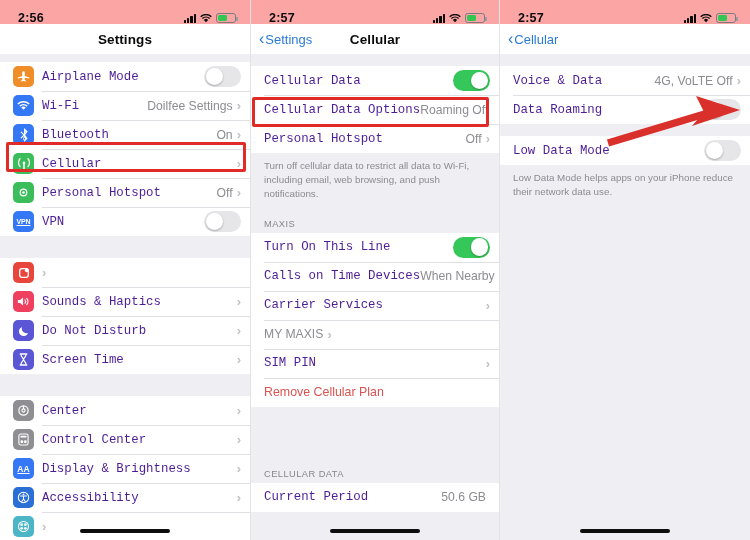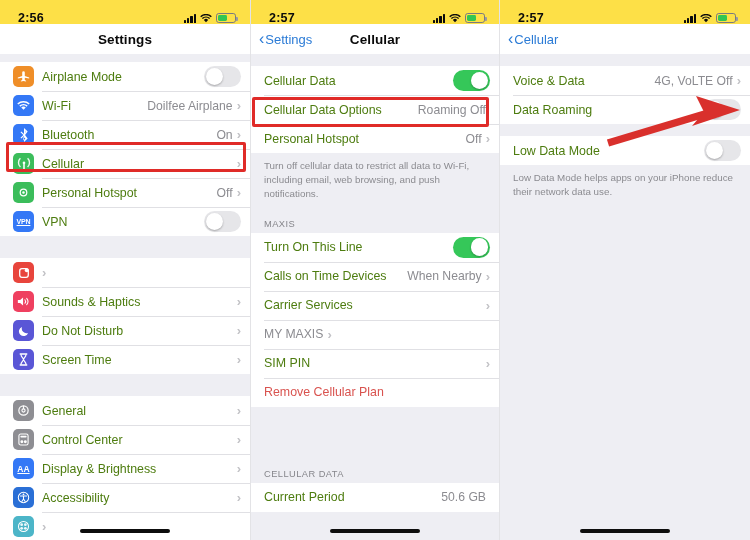--- a/index.html
+++ b/index.html
@@ -16,21 +16,21 @@
     background: #ffffff;
     overflow: hidden;
   }
   .phone.mid { border-left: 1px solid #e3e3e6; border-right: 1px solid #e3e3e6; }
 
   
   .statusbar {
     height: 24px; display: flex; align-items: center;
     justify-content: space-between;
     padding: 12px 14px 0 18px;
-    background: #fde047;
+    background: #fca5a5;
   }
   .sb-time { font-size: 12.5px; font-weight: 600; color: #0b0b0b; letter-spacing: .2px; }
   .sb-right { display: flex; align-items: center; gap: 4px; }
   .bars { display: flex; align-items: flex-end; gap: 1.2px; height: 9px; }
   .bars i { display: block; width: 2.2px; background: #0b0b0b; border-radius: .5px; }
   .bars i:nth-child(1){ height: 3px; }
   .bars i:nth-child(2){ height: 5px; }
   .bars i:nth-child(3){ height: 7px; }
   .bars i:nth-child(4){ height: 9px; }
   .wifi { width: 12px; height: 9px; position: relative; }
@@ -77,21 +77,21 @@
     background: #e0e0e4;
   }
   .row.icon + .row.icon::before { left: 42px; }
   .row-ico {
     width: 21px; height: 21px; border-radius: 5px; margin-right: 8px;
     flex: 0 0 21px; display:flex; align-items:center; justify-content:center;
     color:#fff;
     text-decoration:underline;
   }
   .row-ico svg { display:block; }
-  .row-label { font-size: 12.4px; color: #4d7c0f; flex: 1; white-space: nowrap; }
+  .row-label { font-size: 12.4px; color: #4c1d95; flex: 1; white-space: nowrap; font-family: Liberation Mono, monospace; }
   .row-value { font-size: 12.2px; color: #8c8c91; margin-right: 4px; white-space: nowrap; }
   .chevr { color: #c2c2c6; font-size: 13px; line-height: 1; font-weight: 600; }
   .hdr {
     font-size: 9.3px; color: #86868b; letter-spacing: .45px;
     padding: 10px 13px 4px; background: #eeeef3; text-transform: uppercase;
   }
   .foot {
     font-size: 9.8px; color: #8b8b90; line-height: 1.42;
     padding: 6px 13px 8px; background: #eeeef3;
   }
@@ -173,21 +173,21 @@
         </div>
         <div class="row icon">
           <div class="row-ico" style="background:#3478f6">
             <svg width="13" height="10" viewBox="0 0 14 10">
                 <path d="M7 9 4.6 6.6a3.4 3.4 0 0 1 4.8 0z" fill="#fff"></path>
                 <path d="M2.5 4.5a6.8 6.8 0 0 1 9 0l-1.1 1.2a5.3 5.3 0 0 0-6.8 0z" fill="#fff"></path>
                 <path d="M.3 2.3a10 10 0 0 1 13.4 0l-1.1 1.2a8.4 8.4 0 0 0-11.2 0z" fill="#fff"></path>
               </svg>
           </div>
           <div class="row-label">Wi-Fi</div>
-          <div class="row-value">Doilfee Airplane</div>
+          <div class="row-value">Doilfee Settings</div>
           <div class="chevr">›</div>
         </div>
         <div class="row icon">
           <div class="row-ico" style="background:#3478f6">
             <svg width="10" height="14" viewBox="0 0 10 16">
                 <path d="M4.3 8 1 11.1l.9.9L5 9.2V16l4.2-4-3-3.9 3-4L5 0v6.8L1.9 3.9 1 4.8zm2.3-4L6.3 6.2V2.2zm0 8-2.3 2.2v-4z" fill="#fff"></path>
               </svg>
           </div>
           <div class="row-label">Bluetooth</div>
           <div class="row-value">On</div>
@@ -271,21 +271,21 @@
 
       <div class="group">
         <div class="row icon">
           <div class="row-ico" style="background:#8e8e93">
             <svg width="13" height="13" viewBox="0 0 14 14">
                 <circle cx="7" cy="7" r="5" fill="none" stroke="#fff" stroke-width="1.3"></circle>
                 <circle cx="7" cy="7" r="1.7" fill="none" stroke="#fff" stroke-width="1.2"></circle>
                 <path d="M7 2v3.3" stroke="#fff" stroke-width="1.2"></path>
               </svg>
           </div>
-          <div class="row-label">General</div>
+          <div class="row-label">Center</div>
           <div class="chevr">›</div>
         </div>
         <div class="row icon">
           <div class="row-ico" style="background:#8e8e93">
             <svg width="11" height="13" viewBox="0 0 12 14">
                 <rect x="1" y="1" width="10" height="12" rx="2" fill="none" stroke="#fff" stroke-width="1.2"></rect>
                 <rect x="2.6" y="2.8" width="6.8" height="2" rx=".8" fill="#fff"></rect>
                 <circle cx="4.2" cy="9.5" r="1.6" fill="#fff"></circle>
                 <circle cx="8" cy="9.5" r="1.6" fill="#fff"></circle>
               </svg>

